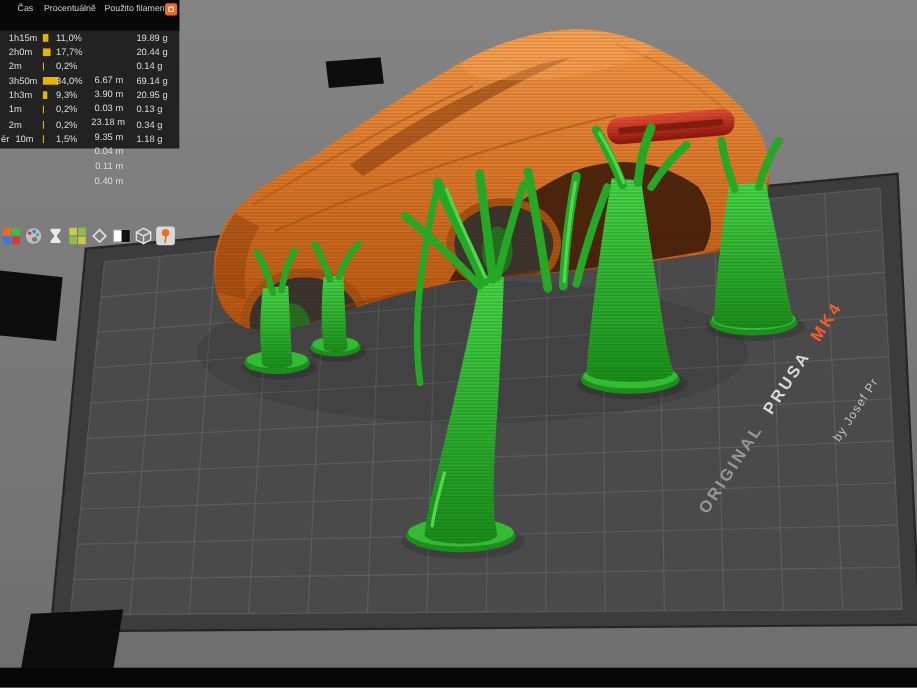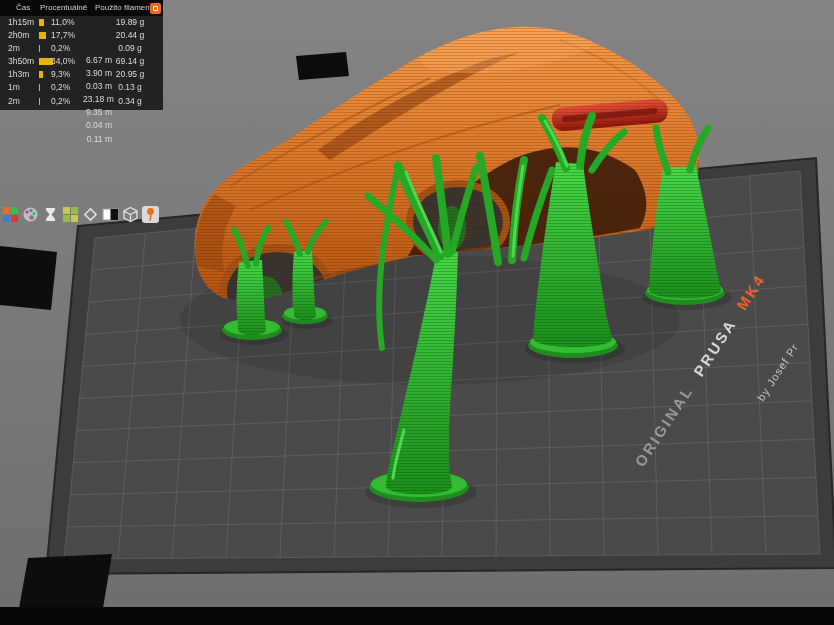--- a/index.html
+++ b/index.html
@@ -4,35 +4,35 @@
 <style>
   * { box-sizing: border-box; margin: 0; padding: 0; }
   html,body { width:834px; height:625px; overflow:hidden; background:#747474;
               font-family:"Liberation Sans", sans-serif; }
   .stage { position:relative; width:834px; height:625px; overflow:hidden; }
   .stage > svg { position:absolute; left:0; top:0; }
 
   
   .legend { position:absolute; left:0; top:0; width:163px; z-index:5;
             background:rgba(15,15,15,0.84); color:#dcdcdc; padding-bottom:2px; }
-  .legend-header { position:relative; height:16px; background:rgba(5,5,5,0.9); }
+  .legend-header { position:relative; height:28px; background:rgba(5,5,5,0.9); }
   .legend-header span { position:absolute; top:2.5px; font-size:8px; color:#cfcfcf; white-space:nowrap; }
   .lh-time { left:16px; } .lh-percent { left:40px; } .lh-filament { left:95px; }
   .hdr-icon { position:absolute; right:2px; top:1.5px; width:11px; height:11px;
               background:#ED6B21; border-radius:2px; display:flex; align-items:center; justify-content:center; }
   .hdr-icon i { display:block; width:5px; height:5px; border:1px solid #fff; border-radius:1px; }
   .legend-row { position:relative; height:13.1px; font-size:8.5px; line-height:13px; white-space:nowrap; }
   .legend-row span { position:absolute; top:0; }
   .frag { left:1px; }
   .t { left:8px; }
   .barwrap { left:39px; top:3px !important; height:7px; display:flex; }
   .bar { display:block; height:7px; }
   .p { left:51px; width:29px; }
   .m { left:83px; width:29px; text-align:right;margin-top:38px; }
-  .g { left:110px; width:40px; text-align:center; }
+  .g { left:124px; width:40px; text-align:left; }
 
   
   .toolbar { position:absolute; left:2px; top:206px; z-index:5; display:flex; gap:3px; }
   .tool { width:17px; height:17px; display:flex; align-items:center; justify-content:center; cursor:pointer; }
   .tool svg { display:block; }
   .tool.pin-bgd { background:#D9D9D9; border-radius:3px; }
 
   
   .brand-main  { font-family:"Liberation Sans",sans-serif; font-weight:bold; font-size:15px; letter-spacing:2.5px; }
   .brand-byline{ font-family:"Liberation Sans",sans-serif; font-size:11px; letter-spacing:1px; }
@@ -278,21 +278,21 @@
       <span class="g">20.44 g</span>
     </div>
         <div class="legend-row">
       <span class="frag"></span>
       <span class="t">2m</span>
       <span class="barwrap">
             <span class="bar" style="width: 1px; background: rgb(230, 179, 0);"></span>
           </span>
       <span class="p">0,2%</span>
       <span class="m">0.03 m</span>
-      <span class="g">0.09 g</span>
+      <span class="g">0.14 g</span>
     </div>
         <div class="legend-row">
       <span class="frag"></span>
       <span class="t">3h50m</span>
       <span class="barwrap">
             <span class="bar" style="width: 13.94px; background: rgb(230, 179, 0);"></span>
           </span>
       <span class="p">34,0%</span>
       <span class="m">23.18 m</span>
       <span class="g">69.14 g</span>
@@ -319,20 +319,30 @@
     </div>
         <div class="legend-row">
       <span class="frag"></span>
       <span class="t">2m</span>
       <span class="barwrap">
             <span class="bar" style="width: 1px; background: rgb(230, 179, 0);"></span>
           </span>
       <span class="p">0,2%</span>
       <span class="m">0.11 m</span>
       <span class="g">0.34 g</span>
+    </div>
+        <div class="legend-row">
+      <span class="frag">ěr</span>
+      <span class="t" style="left: 14px;">10m</span>
+      <span class="barwrap">
+            <span class="bar" style="width: 1px; background: rgb(230, 179, 0);"></span>
+          </span>
+      <span class="p">1,5%</span>
+      <span class="m">0.40 m</span>
+      <span class="g">1.18 g</span>
     </div>
       </div>
   </div>
 
   <div class="toolbar">
     <span class="tool">
       <svg width="17" height="17">
           <rect x="1" y="1" width="7" height="7" fill="#ED6B21"></rect>
           <rect x="9" y="1" width="7" height="7" fill="#3FBF3F"></rect>
           <rect x="1" y="9" width="7" height="7" fill="#3A7BD5"></rect>

